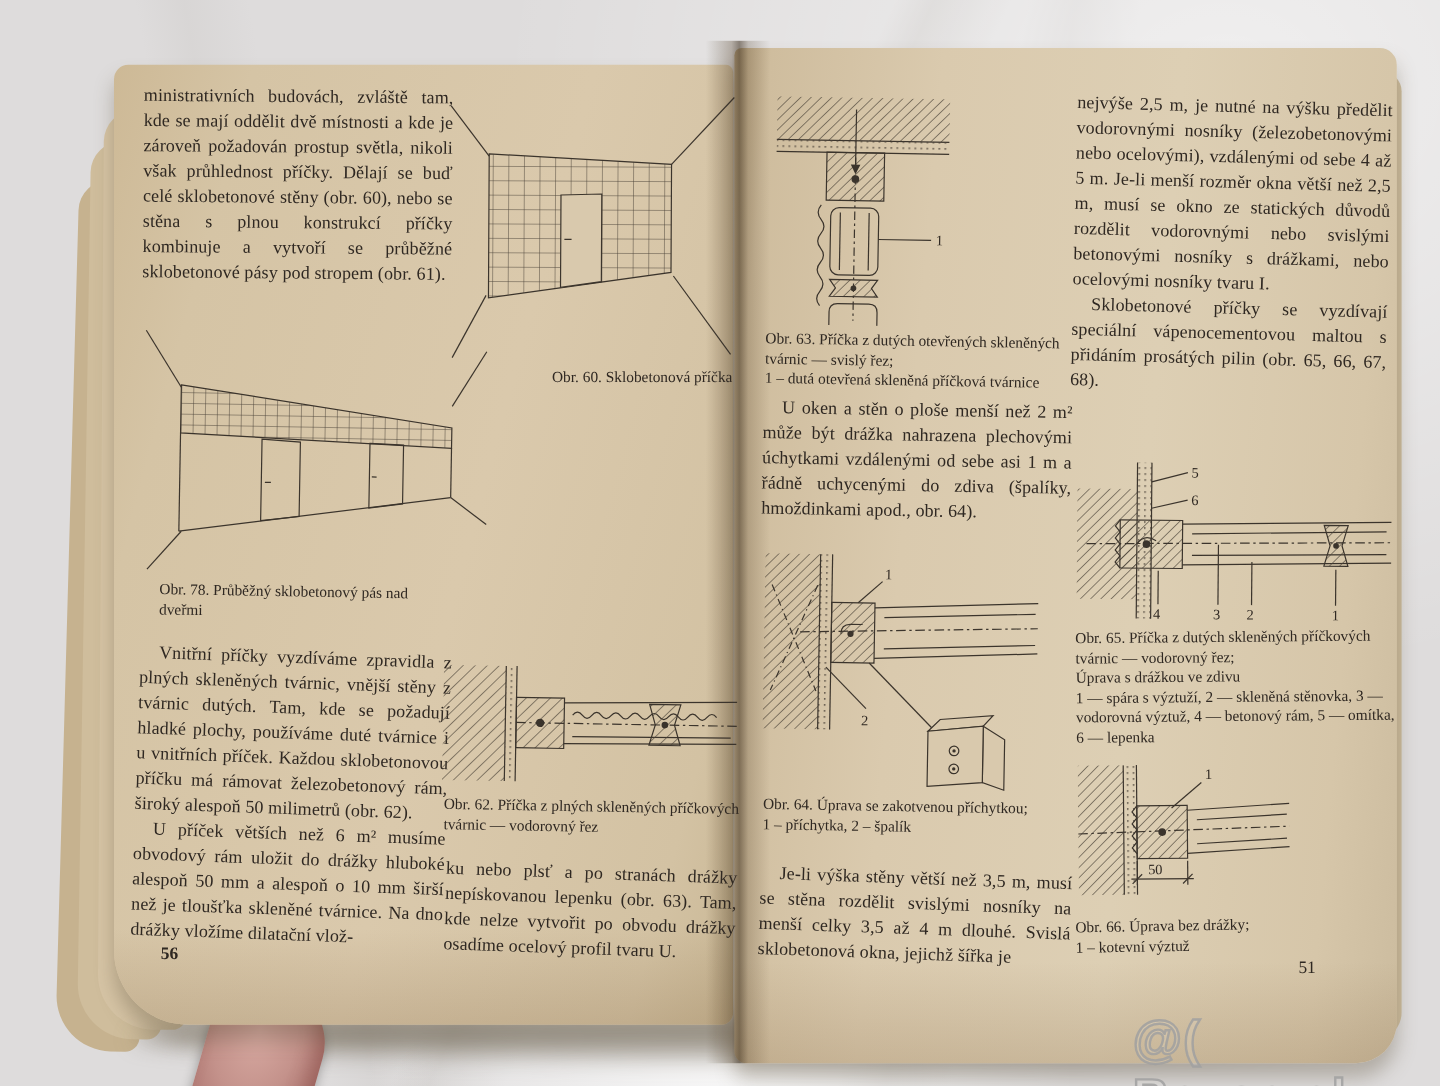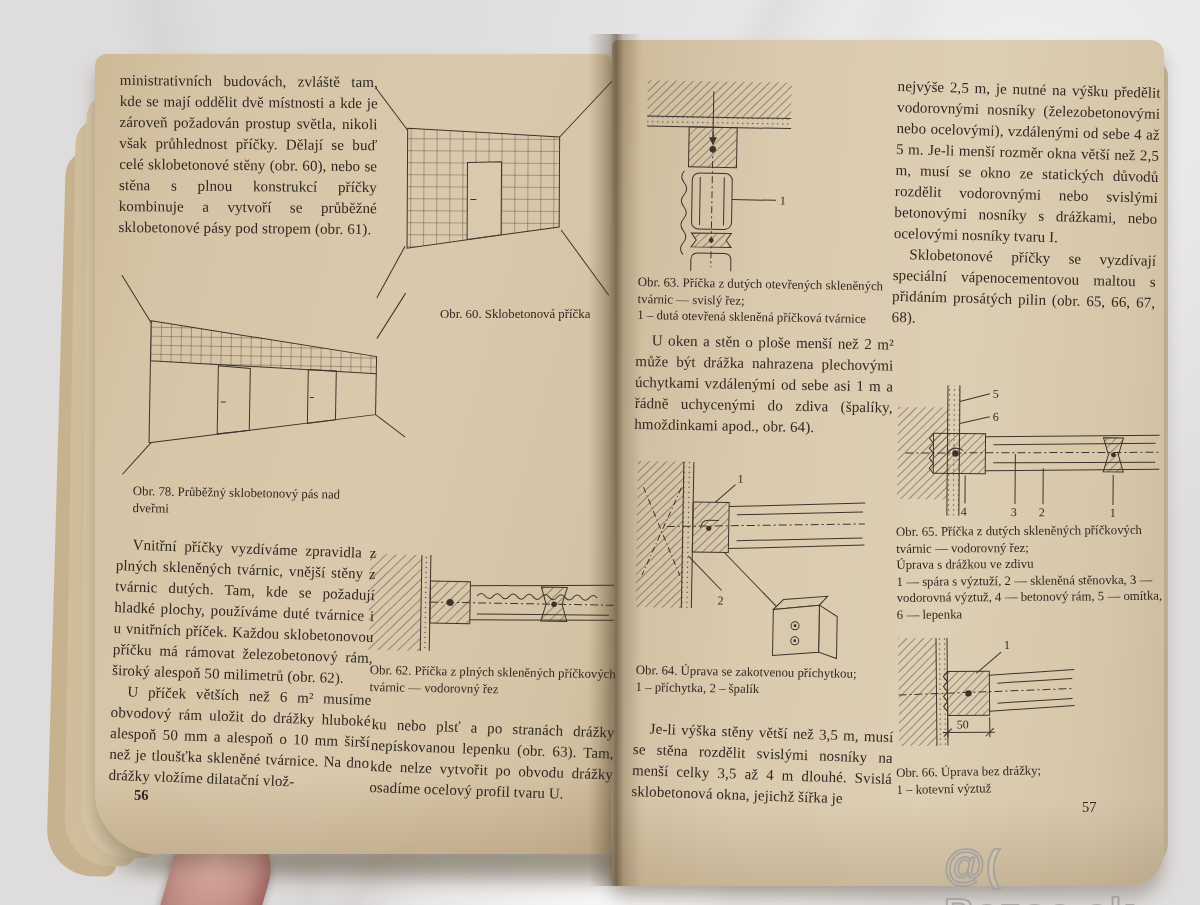--- a/index.html
+++ b/index.html
@@ -89,21 +89,21 @@
       </pattern>
     </defs>
     <line class="st" x1="4" y1="22" x2="36" y2="64"></line>
     <line class="st" x1="240" y1="14" x2="188" y2="70"></line>
     <line class="st" x1="6" y1="232" x2="34" y2="180"></line>
     <line class="st" x1="238" y1="228" x2="190" y2="163"></line>
     <polygon points="36,62 188,70 188,160 36,182" fill="url(#g60)" stroke="#3b342c"></polygon>
     <polygon points="96,96 130,95 130,168 96,173" fill="#d9c9ad" stroke="#3b342c"></polygon>
     <line class="st" x1="99" y1="133" x2="105" y2="133" stroke-width="1.6"></line>
   </svg>
-  <div class="cap" style="left:440px;top:306px;white-space:nowrap;">
+  <div class="cap" style="left:460px;top:306px;white-space:nowrap;">
     <span>Obr. 60. Sklobetonová příčka</span>
   </div>
 
   <svg class="fig t1" style="left:112px;top:272px;" width="300" height="206" viewBox="0 0 300 206">
     <defs>
       <pattern id="g61" width="10" height="9" patternUnits="userSpaceOnUse">
         <path d="M10 0H0V9" fill="none" stroke="#4a4238" stroke-width="0.8"></path>
       </pattern>
     </defs>
     <line class="st" x1="10" y1="3" x2="40" y2="50"></line>
@@ -322,20 +322,20 @@
     <line class="st" x1="45" y1="99" x2="53" y2="91"></line>
     <line class="st" x1="87" y1="99" x2="95" y2="91"></line>
     <text x="58" y="91">50</text>
   </svg>
   <div class="cap tm1" style="left:896px;top:765px;width:235px;">
     <div>Obr. 66. Úprava bez drážky;</div>
     <div>1 – kotevní výztuž</div>
   </div>
 
   <div class="pagenum" style="left:1082px;top:799px;">
-    <span>57</span>
+    <span>51</span>
   </div>
 
   <div id="watermark" class="abs">
     <span>@( Bazos.sk</span>
   </div>
 
 </div>
 
 </body></html>

